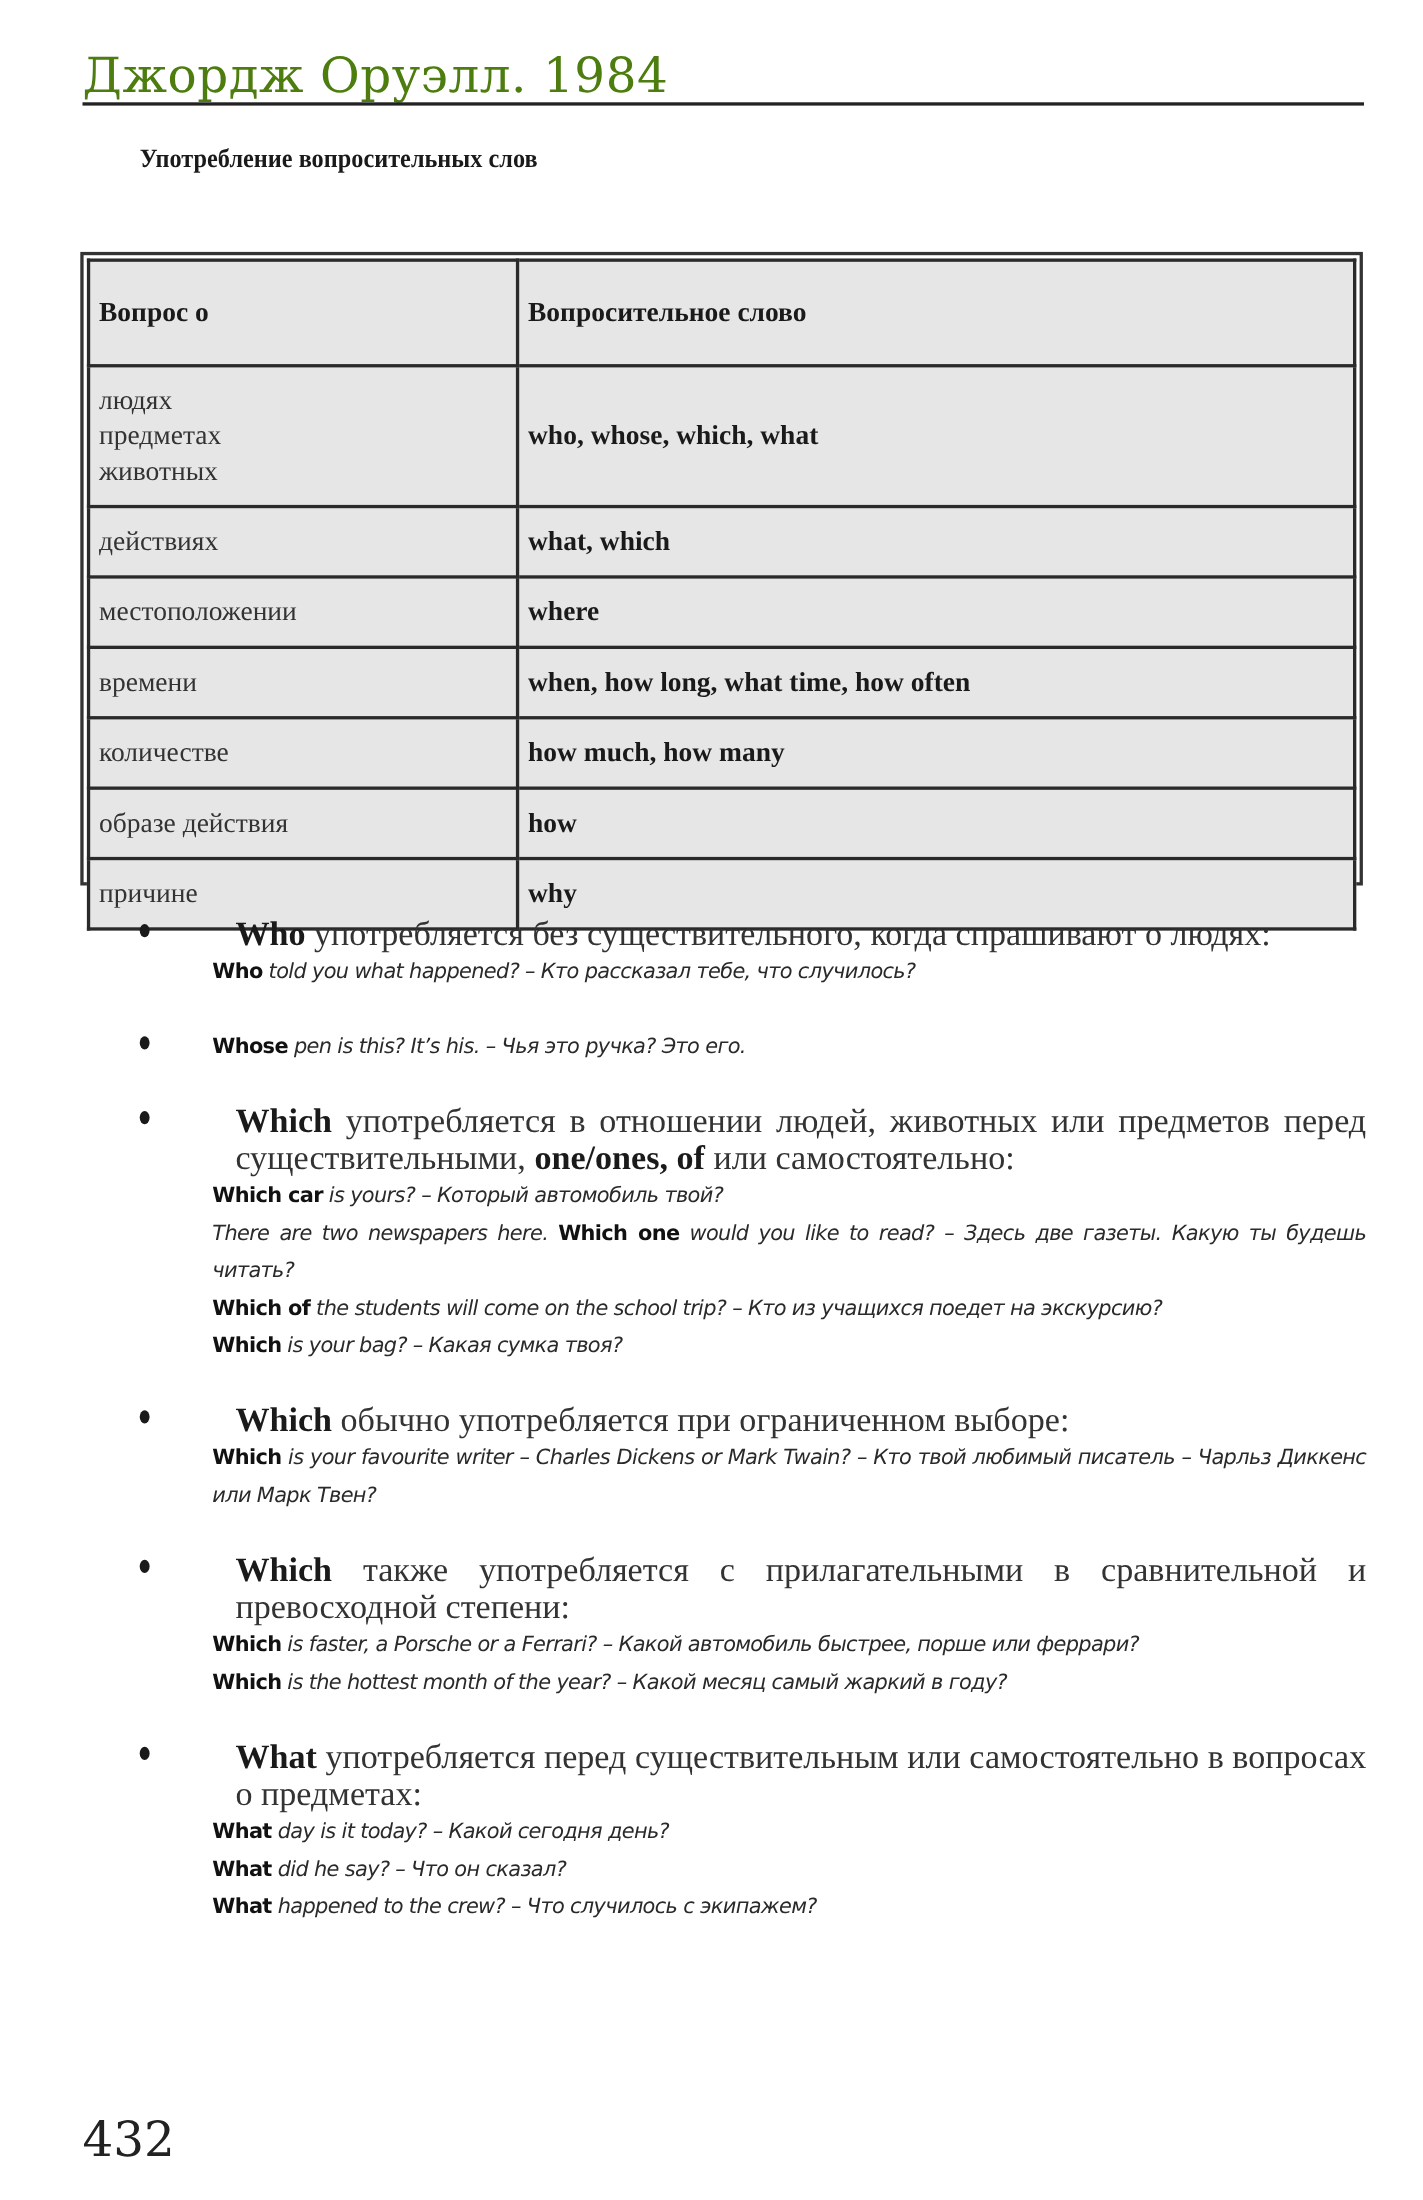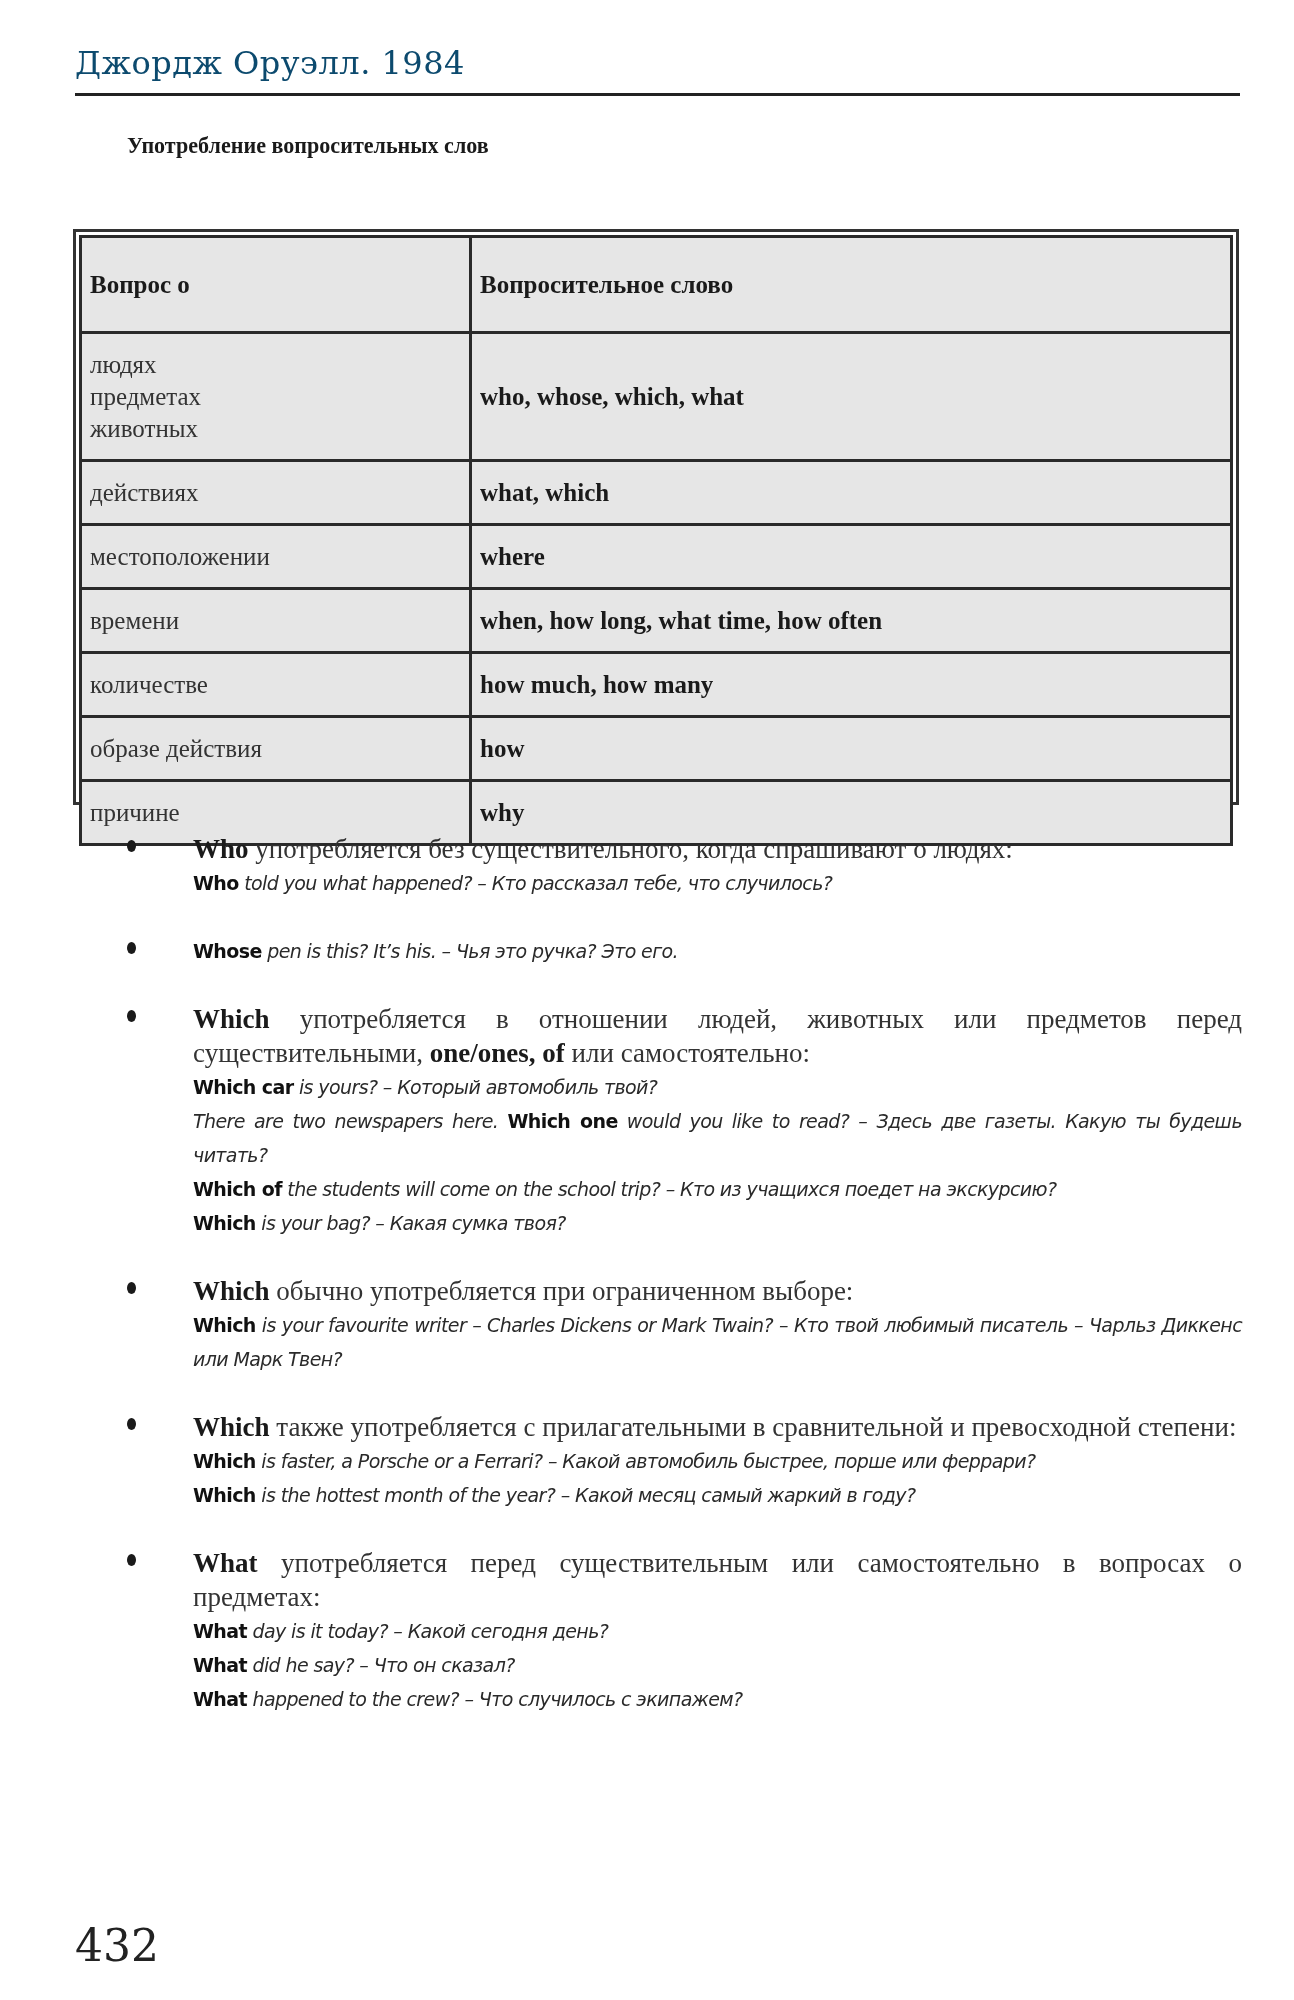--- a/index.html
+++ b/index.html
@@ -1,19 +1,19 @@
 <!DOCTYPE html>
 <html><head>
 <meta charset="utf-8">
 <style>
   html, body { margin: 0; padding: 0; background: #ffffff; }
   body { width: 1294px; height: 2000px; position: relative; overflow: hidden; color: #1a1a1a; }
   .running-head {
     position: absolute; left: 75px; top: 44px;
-    font-family: "DejaVu Serif", serif; font-size: 32px; color: #0c4a6e;
+    font-family: "DejaVu Serif", serif; font-size: 44px; color: #4d7c0f;
     letter-spacing: 0.5px;
   }
   .head-rule {
     position: absolute; left: 75px; top: 93px; width: 1165px; height: 3px; background: #222;
   }
   .section-title {
     position: absolute; left: 127px; top: 132px;
     font-family: "Liberation Serif", serif; font-weight: bold; font-size: 24px;
     transform: scaleX(0.92); transform-origin: left;
   }
@@ -34,22 +34,23 @@
   .ml { line-height: 32px; }
   .bullets {
     position: absolute; left: 127px; top: 832px; width: 1115px;
     font-size: 25px;
   }
   .bullet-item { position: relative; padding-left: 66px; margin-bottom: 34px; }
   .bullet-dot {
     position: absolute; left: 0; top: 8px; width: 9px; height: 12px; border-radius: 50%; background: #1a1a1a;
   }
   .rule-text {
-    font-family: "Liberation Serif", serif; font-size: 27px; line-height: 34px; color: #333;
+    font-family: "Liberation Serif", serif; font-size: 31px; line-height: 34px; color: #333;
     text-align: justify;
+    margin-left: 21px;
   }
   .rule-text b { color: #1a1a1a; }
   .ex {
     font-family: "DejaVu Sans", sans-serif; font-style: italic; font-size: 19px; line-height: 34px; color: #2a2a2a;
     letter-spacing: -0.6px; text-align: justify;
   }
   .ex b { font-style: normal; font-weight: bold; color: #111; }
   .page-number {
     position: absolute; left: 75px; top: 1920px;
     font-family: "DejaVu Serif", serif; font-size: 44px; color: #222;

